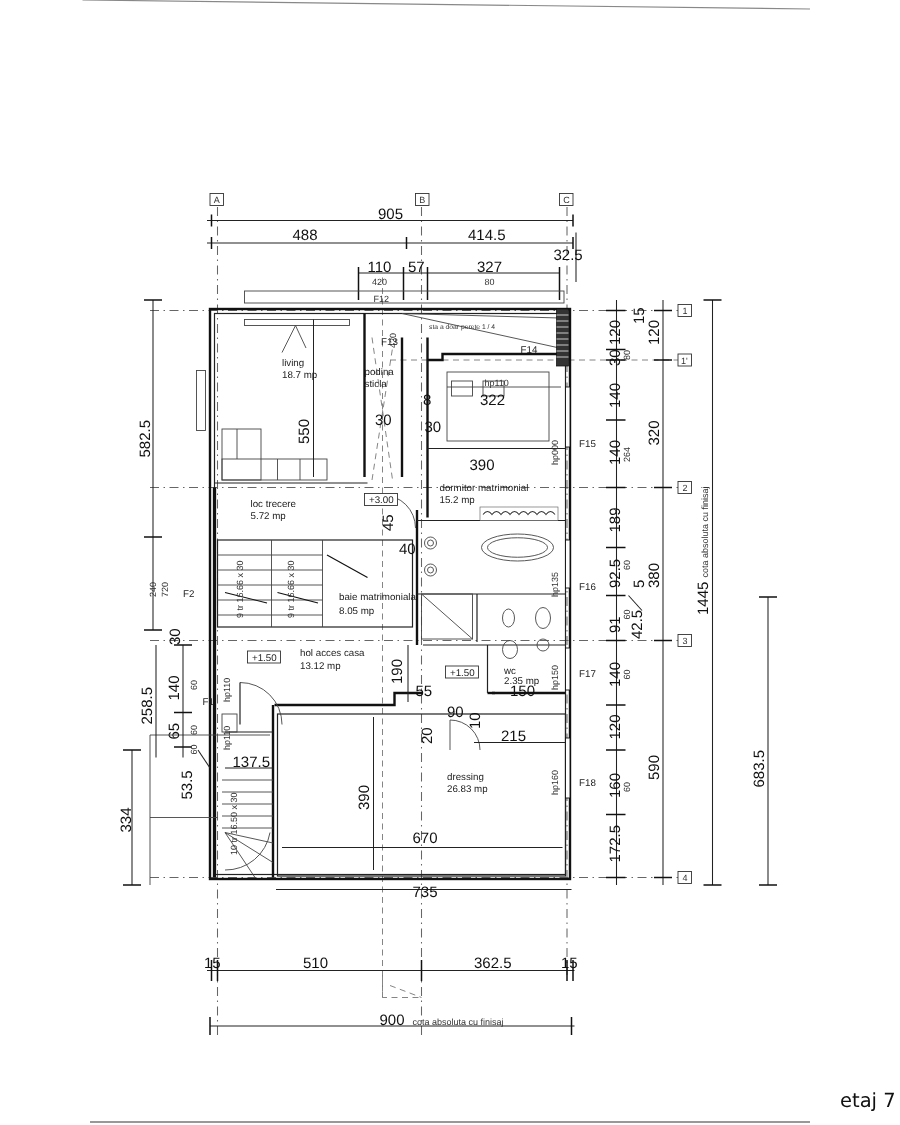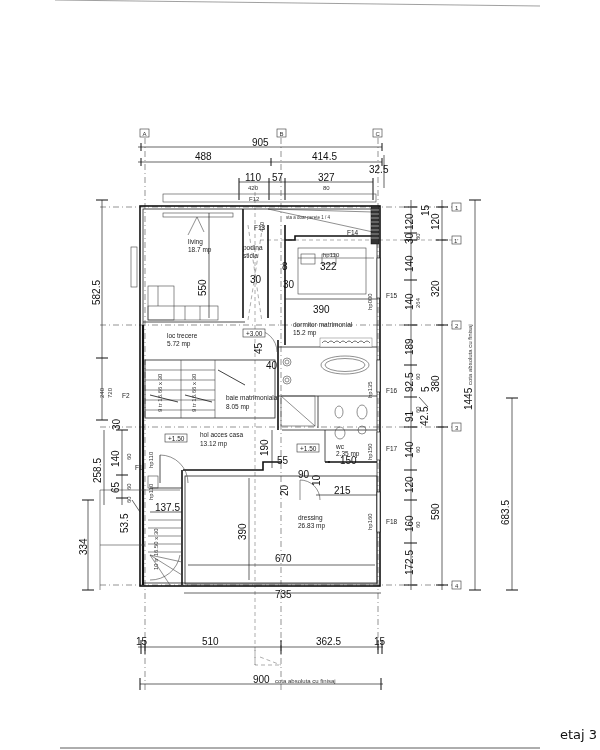--- a/index.html
+++ b/index.html
@@ -414,13 +414,13 @@
     <line x1="140" y1="684" x2="383" y2="684" class="dl"></line>
     <line x1="140" y1="678" x2="140" y2="690" class="tick"></line>
     <line x1="381" y1="678" x2="381" y2="690" class="tick"></line>
     <text x="253" y="683" class="dim">900</text>
     <text x="275" y="683" class="dim-sm">cota absoluta cu finisaj</text>
   </g>
 
   <line x1="60" y1="748" x2="540" y2="748" stroke="#333" stroke-width="0.8"></line>
 </svg>
 
-<div id="page-label">etaj 3</div>
+<div id="page-label">etaj 7</div>
 
 </body></html>

